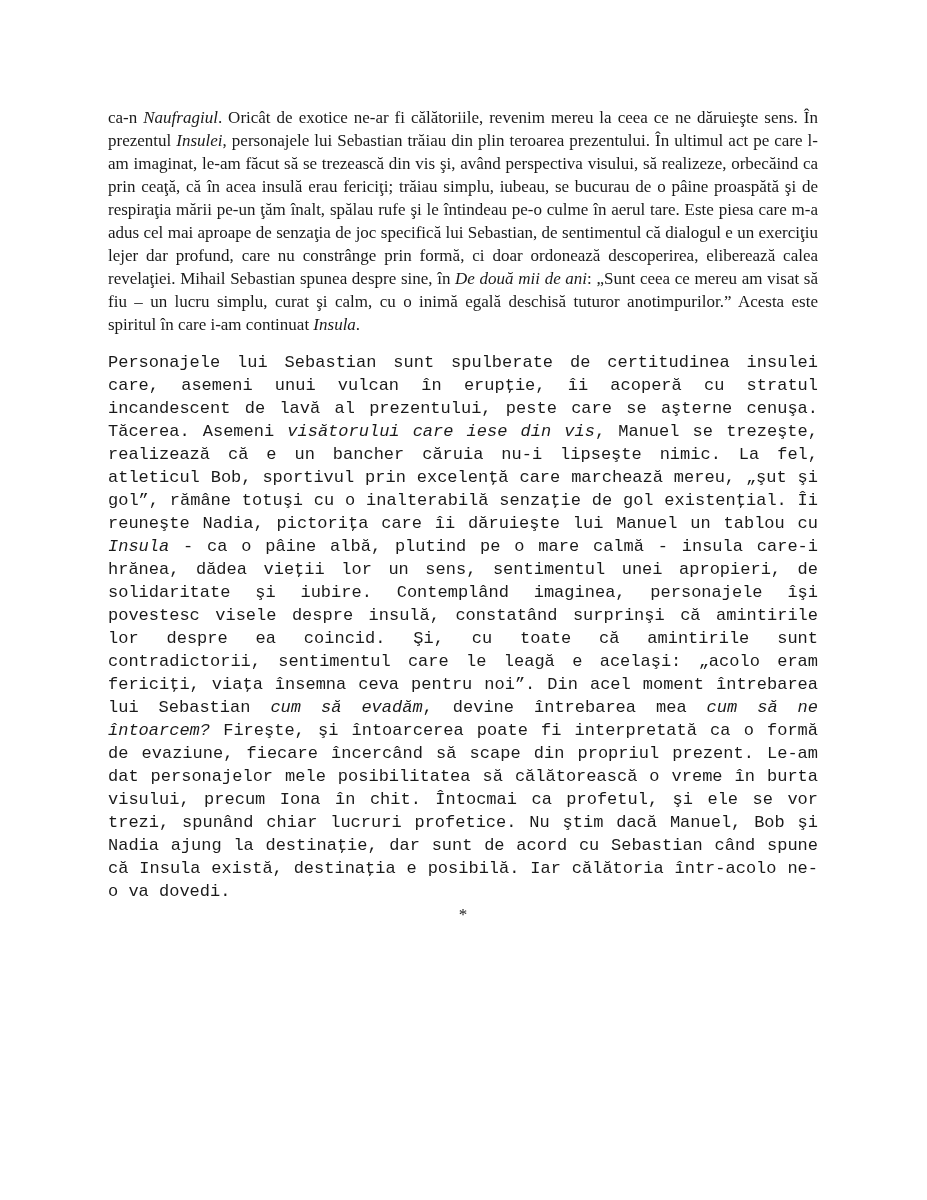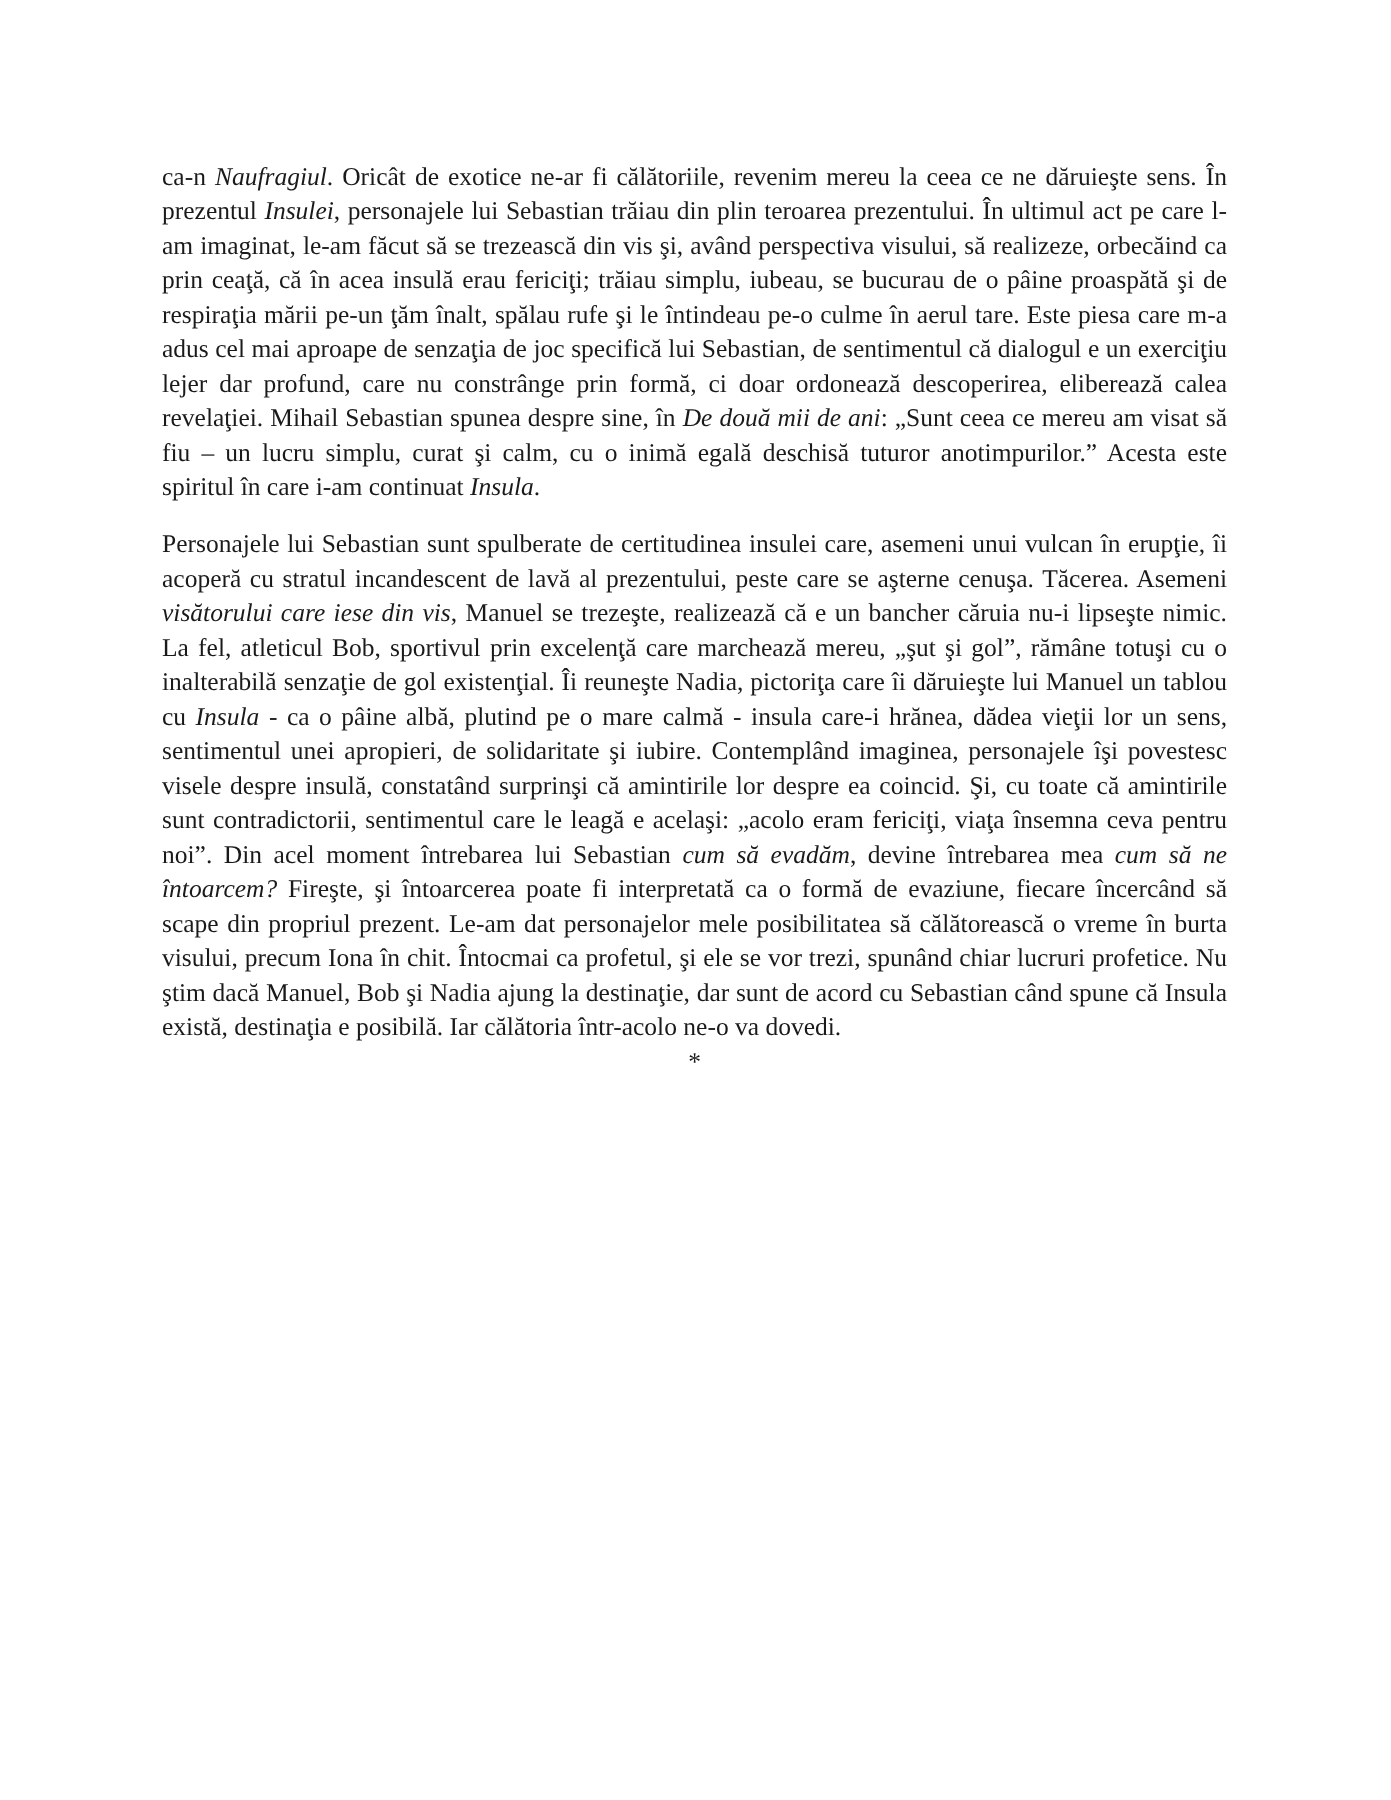--- a/index.html
+++ b/index.html
@@ -24,20 +24,21 @@
     font-size: 17px;
     line-height: 23px;
     text-align: justify;
   }
   .text-block p {
     margin: 0 0 15px 0;
     padding: 0;
   }
   .text-block p:last-of-type {
     margin-bottom: 0;
+    font-family: Liberation Mono, monospace;
   }
   .it {
     font-style: italic;
   }
   .divider {
     margin: 0;
     text-align: center;
     font-size: 17px;
     line-height: 23px;
   }

